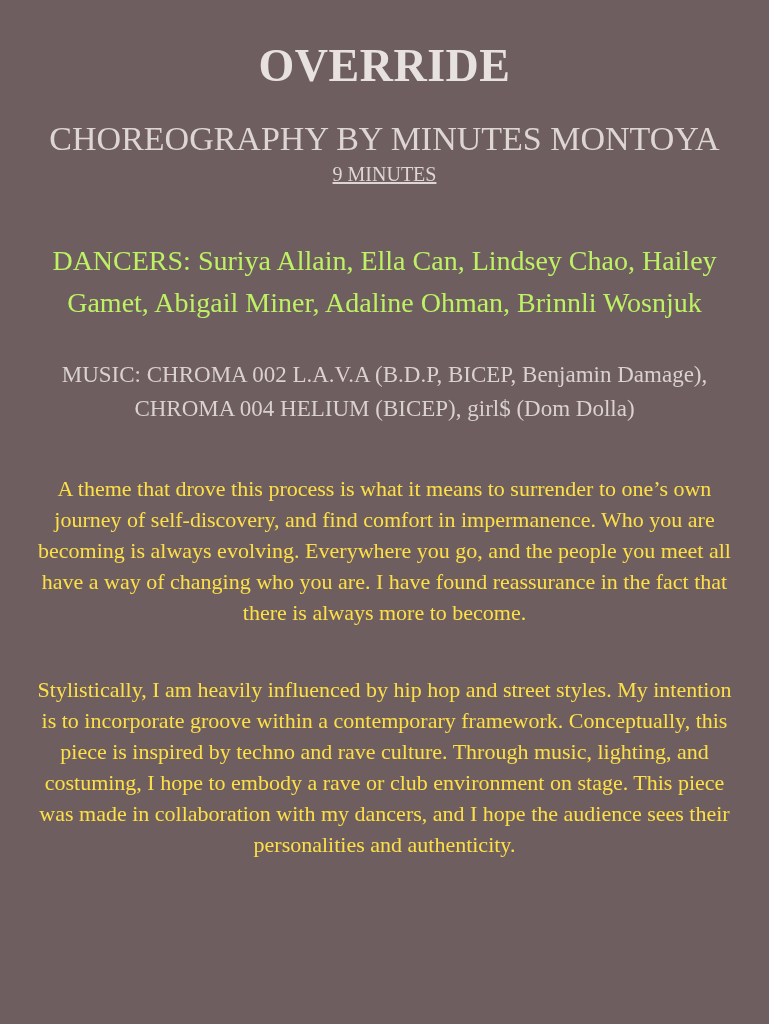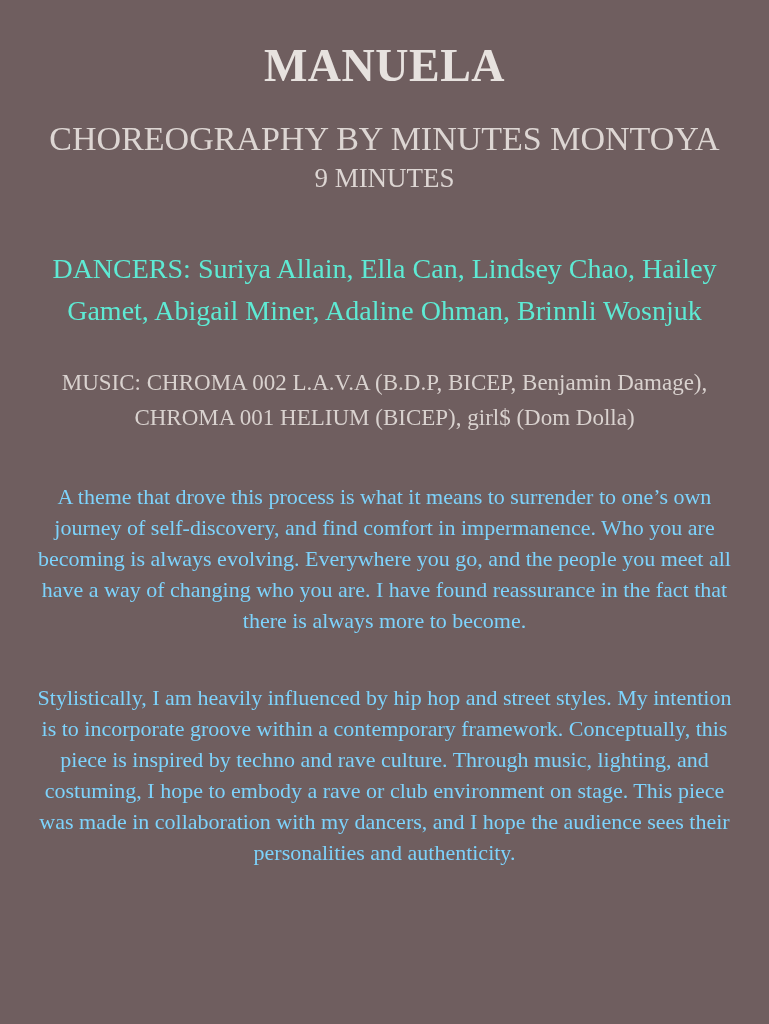--- a/index.html
+++ b/index.html
@@ -30,52 +30,53 @@
     letter-spacing: 0.5px;
   }
   .subtitle {
     font-size: 34px;
     font-weight: normal;
     color: #ddd6d3;
     margin: 26px 0 0 0;
     line-height: 1.2;
   }
   .duration {
-    font-size: 27px;
+    font-size: 20px;
     margin: 2px 0 0 0;
     line-height: 1.2;
     color: #ddd6d3;
+    text-decoration: underline;
   }
   .dancers {
     font-size: 28px;
     margin: 54px 0 0 0;
     line-height: 1.5;
-    color: #5eead4;
+    color: #bef264;
   }
   .music {
     font-size: 23px;
     margin: 34px 0 0 0;
     line-height: 1.5;
     color: #d9d2cf;
   }
   .para {
     font-size: 22px;
     margin: 46px 0 0 0;
     line-height: 31px;
-    color: #7dd3fc;
+    color: #fde047;
   }
   .para + .para {
   }
 </style>
 </head>
 <body>
 
 <div class="page">
   <div class="content">
-    <h1 class="title">MANUELA</h1>
+    <h1 class="title">OVERRIDE</h1>
     <h2 class="subtitle">CHOREOGRAPHY BY MINUTES MONTOYA</h2>
     <div class="duration">9 MINUTES</div>
     <p class="dancers">DANCERS: Suriya Allain, Ella Can, Lindsey Chao, Hailey Gamet, Abigail Miner, Adaline Ohman, Brinnli Wosnjuk</p>
-    <p class="music">MUSIC: CHROMA 002 L.A.V.A (B.D.P, BICEP, Benjamin Damage), CHROMA 001 HELIUM (BICEP), girl$ (Dom Dolla)</p>
+    <p class="music">MUSIC: CHROMA 002 L.A.V.A (B.D.P, BICEP, Benjamin Damage), CHROMA 004 HELIUM (BICEP), girl$ (Dom Dolla)</p>
     <p class="para">A theme that drove this process is what it means to surrender to one’s own journey of self-discovery, and find comfort in impermanence. Who you are becoming is always evolving. Everywhere you go, and the people you meet all have a way of changing who you are. I have found reassurance in the fact that there is always more to become.</p>
     <p class="para">Stylistically, I am heavily influenced by hip hop and street styles. My intention is to incorporate groove within a contemporary framework. Conceptually, this piece is inspired by techno and rave culture. Through music, lighting, and costuming, I hope to embody a rave or club environment on stage. This piece was made in collaboration with my dancers, and I hope the audience sees their personalities and authenticity.</p>
   </div>
 </div>
 
 </body></html>

